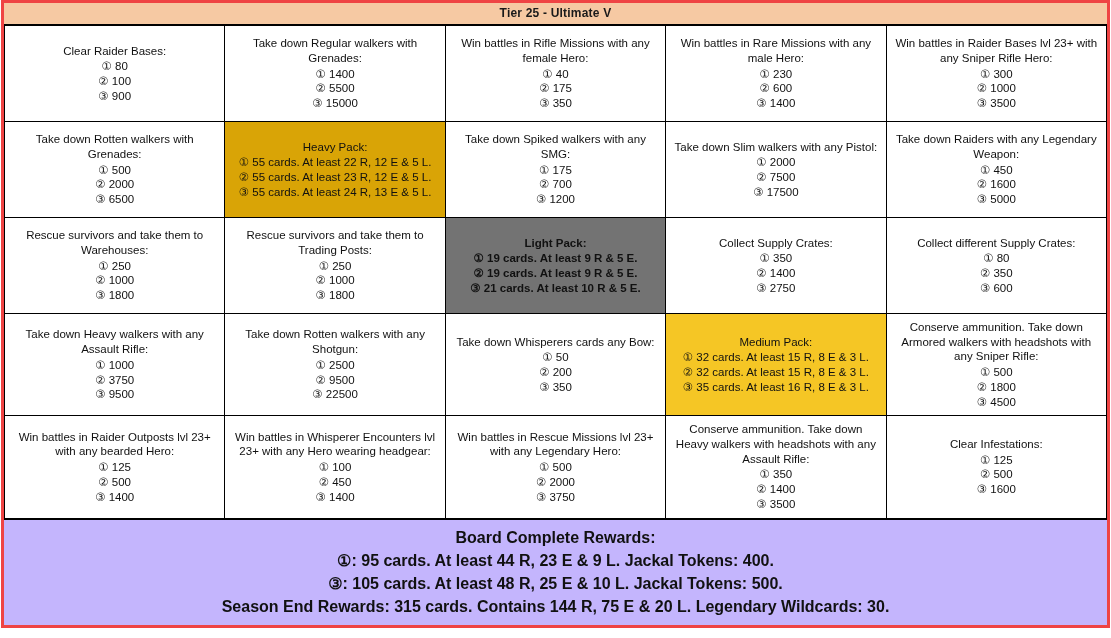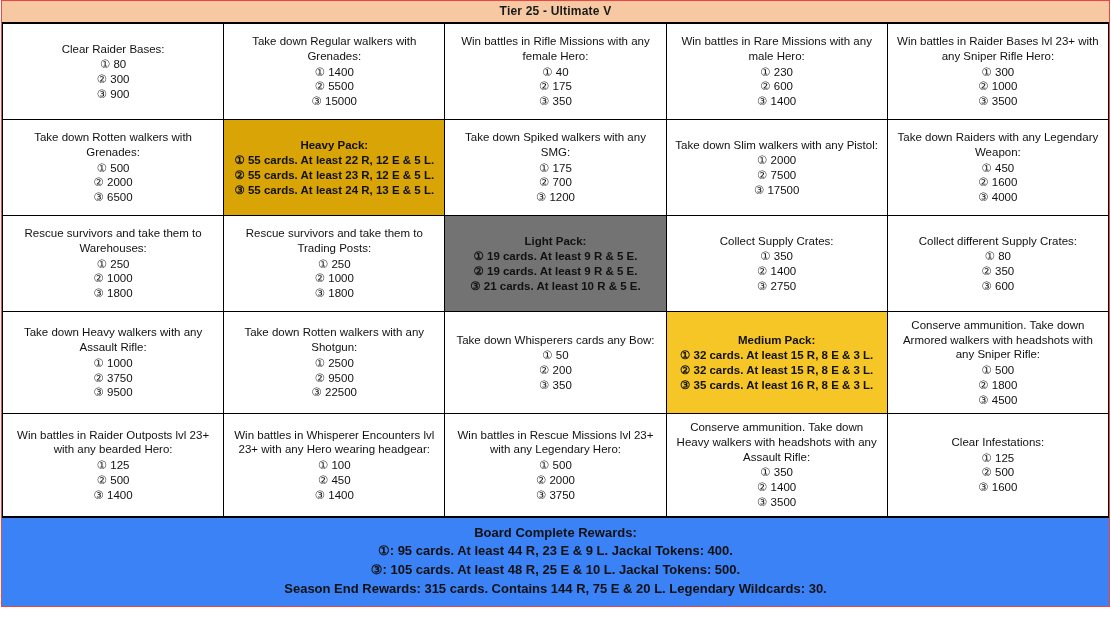--- a/index.html
+++ b/index.html
@@ -9,21 +9,21 @@
   }
   body {
     font-family: "Liberation Sans", sans-serif;
     width: 1111px;
     height: 638px;
     overflow: hidden;
   }
   .board {
     width: 1109px;
     margin: 0 auto;
-    border: 1px solid #ef4444;
+    border: 3px solid #ef4444;
     box-sizing: border-box;
     background: #fff;
   }
   .title-bar {
     background: #f6c9a3;
     border-bottom: 1px solid #000;
     text-align: center;
     font-size: 12px;
     font-weight: bold;
     color: #1a1a1a;
@@ -44,49 +44,49 @@
     color: #111;
     padding: 6px 6px;
     height: 96px;
     box-sizing: border-box;
   }
   table.grid td.plain {
     background: #ffffff;
   }
   td.heavy {
     background: #d9a406;
-    font-weight: bold;
+    font-weight: normal;
     color: #241a00;
   }
   td.light {
     background: #737373;
     font-weight: bold;
     color: #3a2f00;
   }
   td.medium {
     background: #f5c625;
-    font-weight: bold;
+    font-weight: normal;
     color: #2b2200;
   }
   .task-desc {
     display: block;
   }
   .tiers {
     display: block;
     margin-top: 1px;
   }
   .tier-line {
     display: block;
     white-space: nowrap;
   }
   .footer {
     border-top: 1px solid #000;
-    background: #3b82f6;
+    background: #c4b5fd;
     text-align: center;
-    font-size: 13px;
+    font-size: 16px;
     font-weight: bold;
     line-height: 1.45;
     color: #111;
     padding: 6px 4px 7px 4px;
   }
   .footer .fline { display: block; }
   .cell-inner {
     display: flex;
     flex-direction: column;
     justify-content: center;
@@ -100,21 +100,21 @@
 <div class="board">
   <div class="title-bar">Tier 25 - Ultimate V</div>
   <table class="grid">
     <tbody>
         <tr>
           <td class="plain">
             <div class="cell-inner">
               <span class="task-desc">Clear Raider Bases:</span>
               <span class="tiers">
                 <span class="tier-line">① 80</span>
-                <span class="tier-line">② 300</span>
+                <span class="tier-line">② 100</span>
                 <span class="tier-line">③ 900</span>
               </span>
             </div>
           </td>
           <td class="plain">
             <div class="cell-inner">
               <span class="task-desc">Take down Regular walkers with Grenades:</span>
               <span class="tiers">
                 <span class="tier-line">① 1400</span>
                 <span class="tier-line">② 5500</span>
@@ -193,21 +193,21 @@
                 <span class="tier-line">③ 17500</span>
               </span>
             </div>
           </td>
           <td class="plain">
             <div class="cell-inner">
               <span class="task-desc">Take down Raiders with any Legendary Weapon:</span>
               <span class="tiers">
                 <span class="tier-line">① 450</span>
                 <span class="tier-line">② 1600</span>
-                <span class="tier-line">③ 4000</span>
+                <span class="tier-line">③ 5000</span>
               </span>
             </div>
           </td>
         </tr>
         <tr>
           <td class="plain">
             <div class="cell-inner">
               <span class="task-desc">Rescue survivors and take them to Warehouses:</span>
               <span class="tiers">
                 <span class="tier-line">① 250</span>

